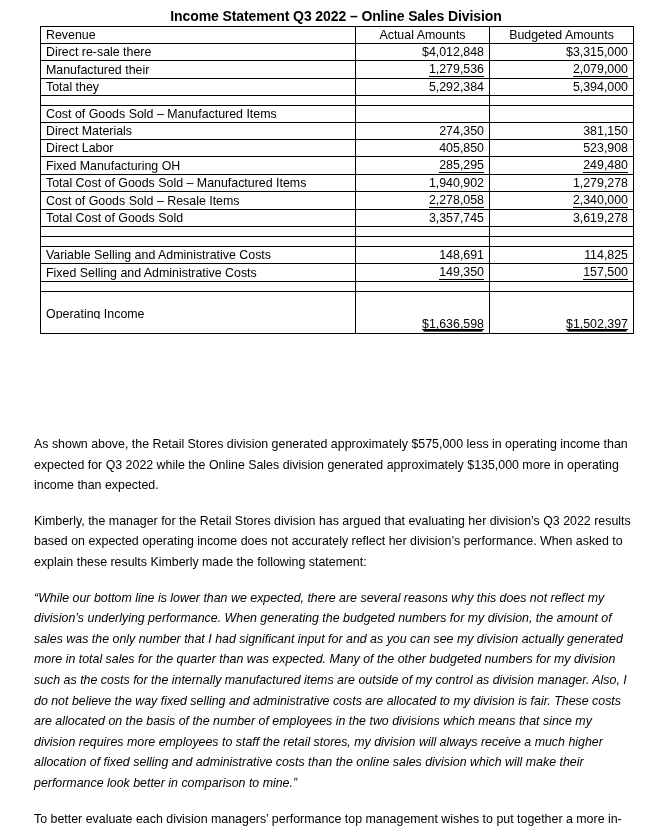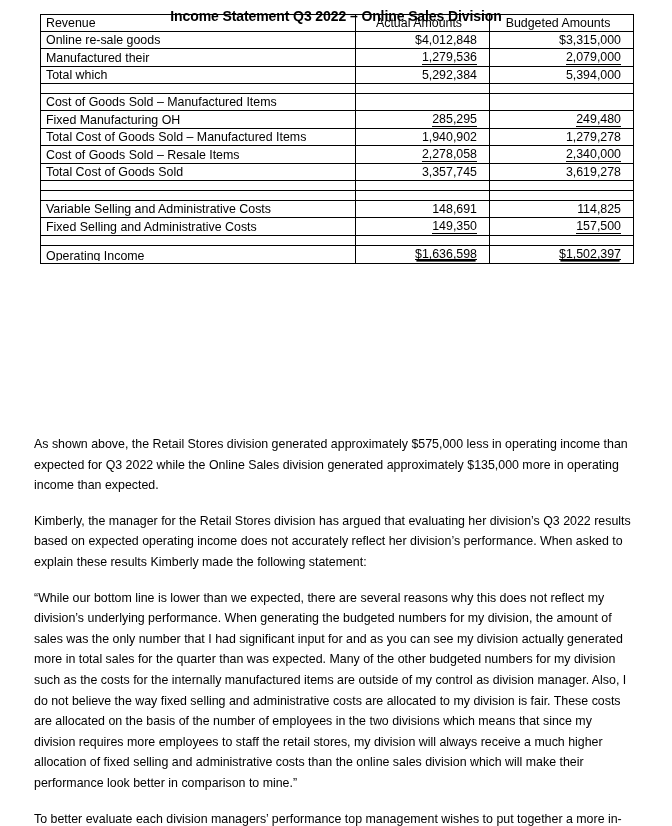--- a/index.html
+++ b/index.html
@@ -31,42 +31,42 @@
     font-size: 14px;
     font-weight: bold;
     letter-spacing: -0.1px;
     line-height: 18px;
   }
 
   
   .stmt-table {
     position: absolute;
     left: 40px;
-    top: 14px;
+    top: 26px;
     width: 593px;
     border-collapse: collapse;
     table-layout: fixed;
     font-size: 12.4px;
     line-height: 14px;
   }
   .stmt-table td {
     border: 1.1px solid #000000;
     padding: 1px 4px 1px 5px;
     height: 14px;
     vertical-align: middle;
     white-space: nowrap;
     overflow: hidden;
   }
   .col-label { width: 315px; }
   .col-actual { width: 134px; }
   .col-budget { width: 144px; }
 
   td.num {
     text-align: right;
-    padding-right: 12px;
+    padding-right: 5px;
   }
   td.hdr {
     text-align: center;
   }
   .indent {
     padding-left: 21px;
   }
   tr.spacer td {
     height: 9px;
     padding-top: 0;
@@ -77,20 +77,21 @@
     display: inline-block;
     border-bottom: 1.6px solid #000000;
     padding-bottom: 0px;
   }
   
   .ul2 {
     display: inline-block;
     border-bottom: 1.6px solid #000000;
     box-shadow: 0 3px 0 -1.4px #000000;
     padding-bottom: 0px;
+    margin-top: 24px;
   }
   tr.final td {
     height: 13px;
     text-decoration: underline;
   }
   tr.final .cliptext {
     display: block;
     max-height: 12px;
     overflow: hidden;
     line-height: 14px;
@@ -102,20 +103,21 @@
     left: 34px;
     top: 434px;
     width: 600px;
     font-size: 12.4px;
     line-height: 20.6px;
   }
   .body-copy p {
     margin: 0 0 15px 0;
   }
   .body-copy p.quote {
+    font-style: italic;
     margin-bottom: 15px;
   }
   .body-copy p:last-child {
     margin-bottom: 0;
   }
 </style>
 </head>
 <body>
 
 <div class="page">
@@ -128,43 +130,53 @@
       <col class="col-actual">
       <col class="col-budget">
     </colgroup>
     <tbody>
         <tr>
           <td>Revenue</td>
           <td class="num hdr">Actual Amounts</td>
           <td class="num hdr">Budgeted Amounts</td>
         </tr>
         <tr>
-          <td class="indent">Online re-sale goods</td>
+          <td class="indent">Direct re-sale there</td>
           <td class="num">$4,012,848</td>
           <td class="num">$3,315,000</td>
         </tr>
         <tr>
           <td class="indent">Manufactured their</td>
           <td class="num"><span class="ul1">1,279,536</span></td>
           <td class="num"><span class="ul1">2,079,000</span></td>
         </tr>
         <tr>
-          <td>Total which</td>
+          <td>Total they</td>
           <td class="num">5,292,384</td>
           <td class="num">5,394,000</td>
         </tr>
         <tr class="spacer">
           <td></td>
           <td class="num"></td>
           <td class="num"></td>
         </tr>
         <tr>
           <td>Cost of Goods Sold – Manufactured Items</td>
           <td class="num"></td>
           <td class="num"></td>
+        </tr>
+        <tr>
+          <td class="indent">Direct Materials</td>
+          <td class="num">274,350</td>
+          <td class="num">381,150</td>
+        </tr>
+        <tr>
+          <td class="indent">Direct Labor</td>
+          <td class="num">405,850</td>
+          <td class="num">523,908</td>
         </tr>
         <tr>
           <td class="indent">Fixed Manufacturing OH</td>
           <td class="num"><span class="ul1">285,295</span></td>
           <td class="num"><span class="ul1">249,480</span></td>
         </tr>
         <tr>
           <td>Total Cost of Goods Sold – Manufactured Items</td>
           <td class="num">1,940,902</td>
           <td class="num">1,279,278</td>

